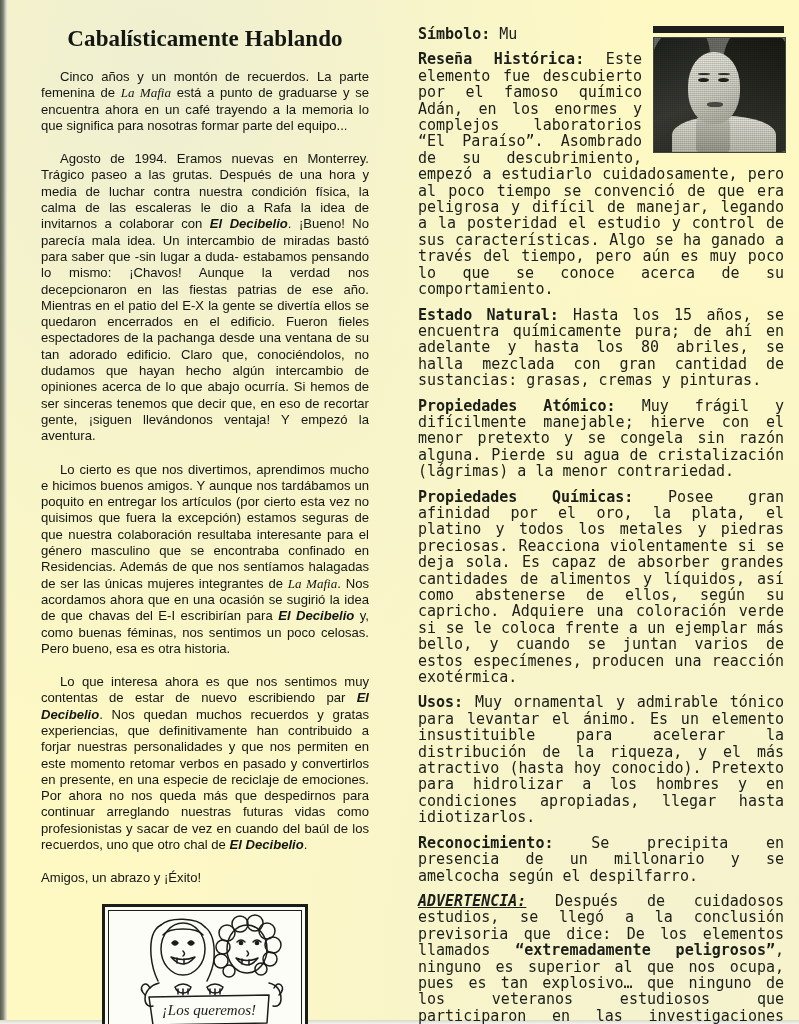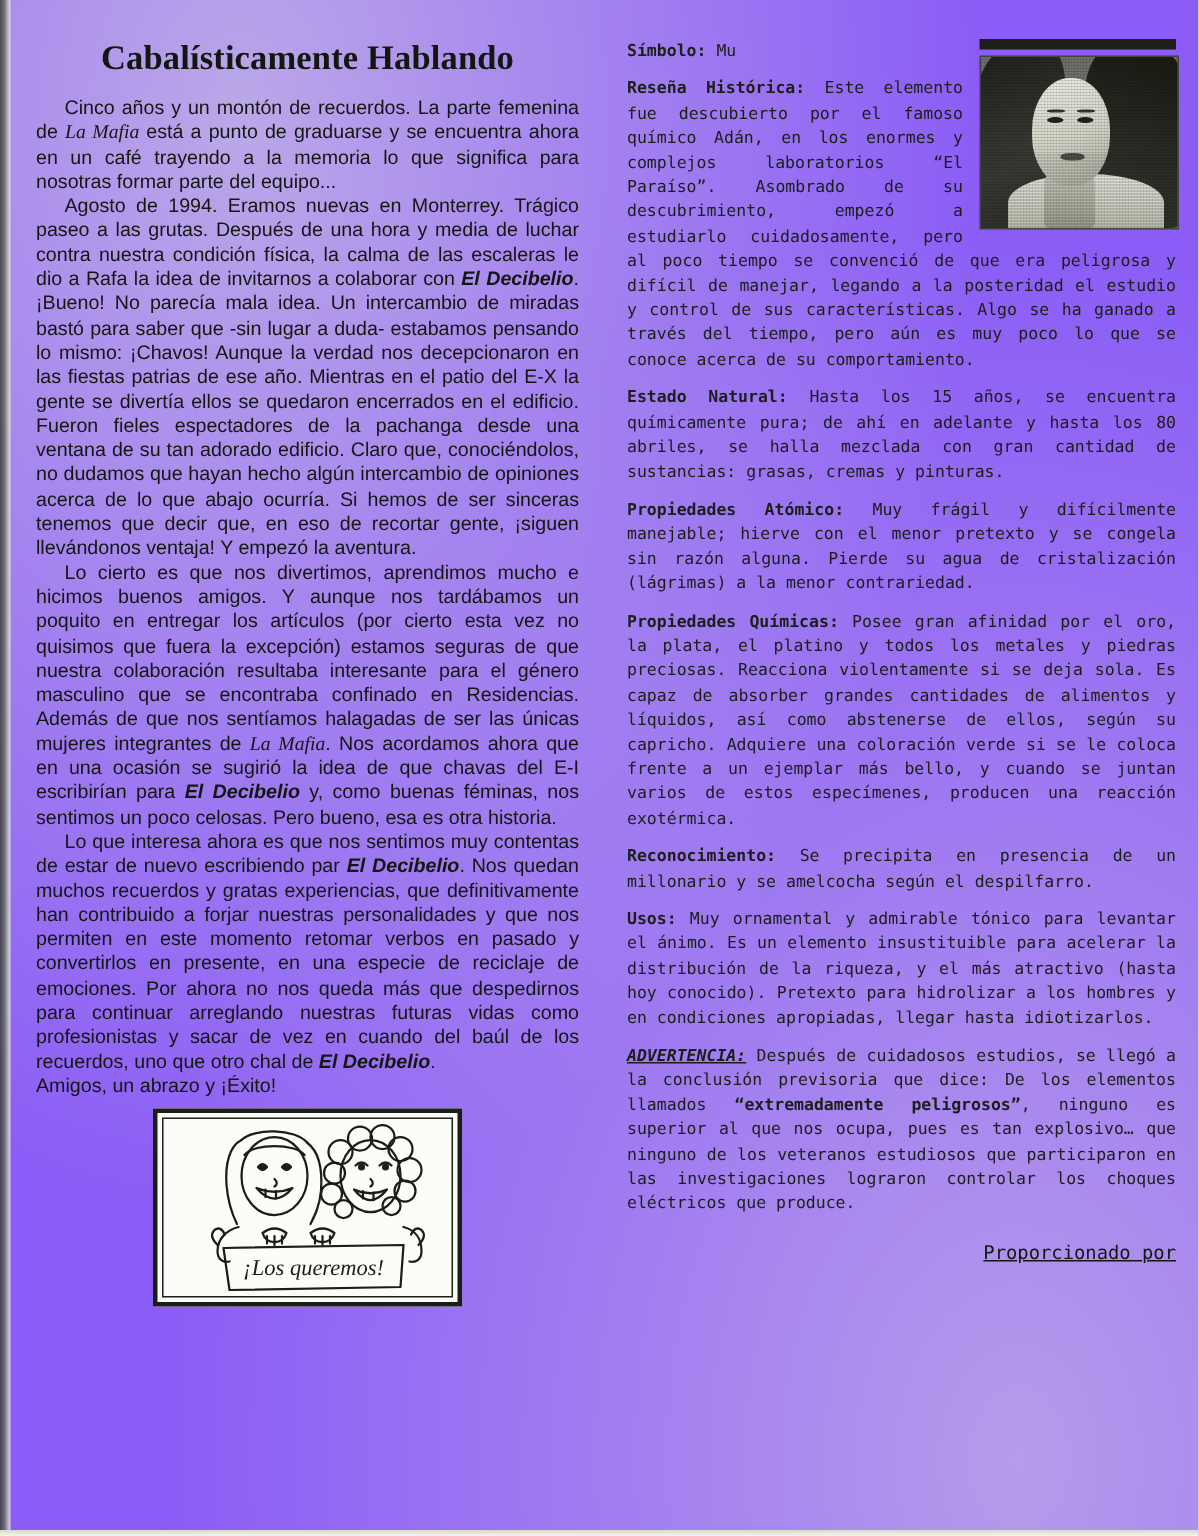--- a/index.html
+++ b/index.html
@@ -4,21 +4,21 @@
 <style>
   html, body {
     margin: 0;
     padding: 0;
     background: #ffffff;
   }
   .page {
     position: relative;
     width: 799px;
     height: 1024px;
-    background: #8b5cf6;
+    background: #fef9c3;
     overflow: hidden;
     font-family: "Liberation Sans", sans-serif;
     color: #141612;
   }
   
   .scan-edge-left {
     position: absolute;
     left: 0; top: 0;
     width: 7px; height: 1024px;
     background: linear-gradient(90deg,#3b4038 0%,#6b7067 45%,#b9bdb4 75%,#e9e9e0 100%);
@@ -61,21 +61,21 @@
   h1.title-right {
     margin: 0 0 12px 0;
     font-family: "DejaVu Sans Mono", monospace;
     font-weight: bold;
     font-size: 17.5px;
     text-align: center;
     letter-spacing: .6px;
   }
 
   .col-left p {
-    margin: 0;
+    margin: 17px;
     font-size: 13.1px;
     line-height: 16.3px;
     text-align: justify;
     text-indent: 19px;
     hyphens: none;
   }
   .col-left p.noindent { text-indent: 0; }
   .col-left em,
   .col-left i {
     font-style: italic;
@@ -112,21 +112,21 @@
   }
   .byline {
     margin-top: 12px;
     text-align: center;
     font-size: 13px;
   }
 
   
   .col-right .tw {
     font-family: "DejaVu Sans Mono", monospace;
-    font-size: 11px;
+    font-size: 15px;
     line-height: 16.4px;
     text-align: justify;
     margin: 0 0 9px 0;
     color: #1b1e19;
   }
   .col-right .tw b { font-weight: bold; }
   .col-right .tw u { text-decoration: underline; font-style: italic; }
 
   .photo-box {
     float: right;
@@ -320,22 +320,22 @@
         <div class="grain"></div>
       </div>
     </div>
 
     <div id="right-entries">
         <p class="tw"><b>Símbolo:</b><span> Mu</span></p>
         <p class="tw"><b>Reseña Histórica:</b><span> Este elemento fue descubierto por el famoso químico Adán, en los enormes y complejos laboratorios “El Paraíso”. Asombrado de su descubrimiento, empezó a estudiarlo cuidadosamente, pero al poco tiempo se convenció de que era peligrosa y difícil de manejar, legando a la posteridad el estudio y control de sus características. Algo se ha ganado a través del tiempo, pero aún es muy poco lo que se conoce acerca de su comportamiento.</span></p>
         <p class="tw"><b>Estado Natural:</b><span> Hasta los 15 años, se encuentra químicamente pura; de ahí en adelante y hasta los 80 abriles, se halla mezclada con gran cantidad de sustancias: grasas, cremas y pinturas.</span></p>
         <p class="tw"><b>Propiedades Atómico:</b><span> Muy frágil y difícilmente manejable; hierve con el menor pretexto y se congela sin razón alguna. Pierde su agua de cristalización (lágrimas) a la menor contrariedad.</span></p>
         <p class="tw"><b>Propiedades Químicas:</b><span> Posee gran afinidad por el oro, la plata, el platino y todos los metales y piedras preciosas. Reacciona violentamente si se deja sola. Es capaz de absorber grandes cantidades de alimentos y líquidos, así como abstenerse de ellos, según su capricho. Adquiere una coloración verde si se le coloca frente a un ejemplar más bello, y cuando se juntan varios de estos especímenes, producen una reacción exotérmica.</span></p>
+        <p class="tw"><b>Usos:</b><span> Muy ornamental y admirable tónico para levantar el ánimo. Es un elemento insustituible para acelerar la distribución de la riqueza, y el más atractivo (hasta hoy conocido). Pretexto para hidrolizar a los hombres y en condiciones apropiadas, llegar hasta idiotizarlos.</span></p>
         <p class="tw"><b>Reconocimiento:</b><span> Se precipita en presencia de un millonario y se amelcocha según el despilfarro.</span></p>
-        <p class="tw"><b>Usos:</b><span> Muy ornamental y admirable tónico para levantar el ánimo. Es un elemento insustituible para acelerar la distribución de la riqueza, y el más atractivo (hasta hoy conocido). Pretexto para hidrolizar a los hombres y en condiciones apropiadas, llegar hasta idiotizarlos.</span></p>
       </div>
 
     <p class="tw">
       <b><u>ADVERTENCIA:</u></b><span> Después de cuidadosos estudios, se llegó a la conclusión previsoria que dice: De los elementos llamados </span><b>“extremadamente peligrosos”</b><span>, ninguno es superior al que nos ocupa, pues es tan explosivo… que ninguno de los veteranos estudiosos que participaron en las investigaciones lograron controlar los choques eléctricos que produce.</span>
     </p>
 
     <div class="credit">
       <div>Proporcionado por</div>
     </div>
   </div>

